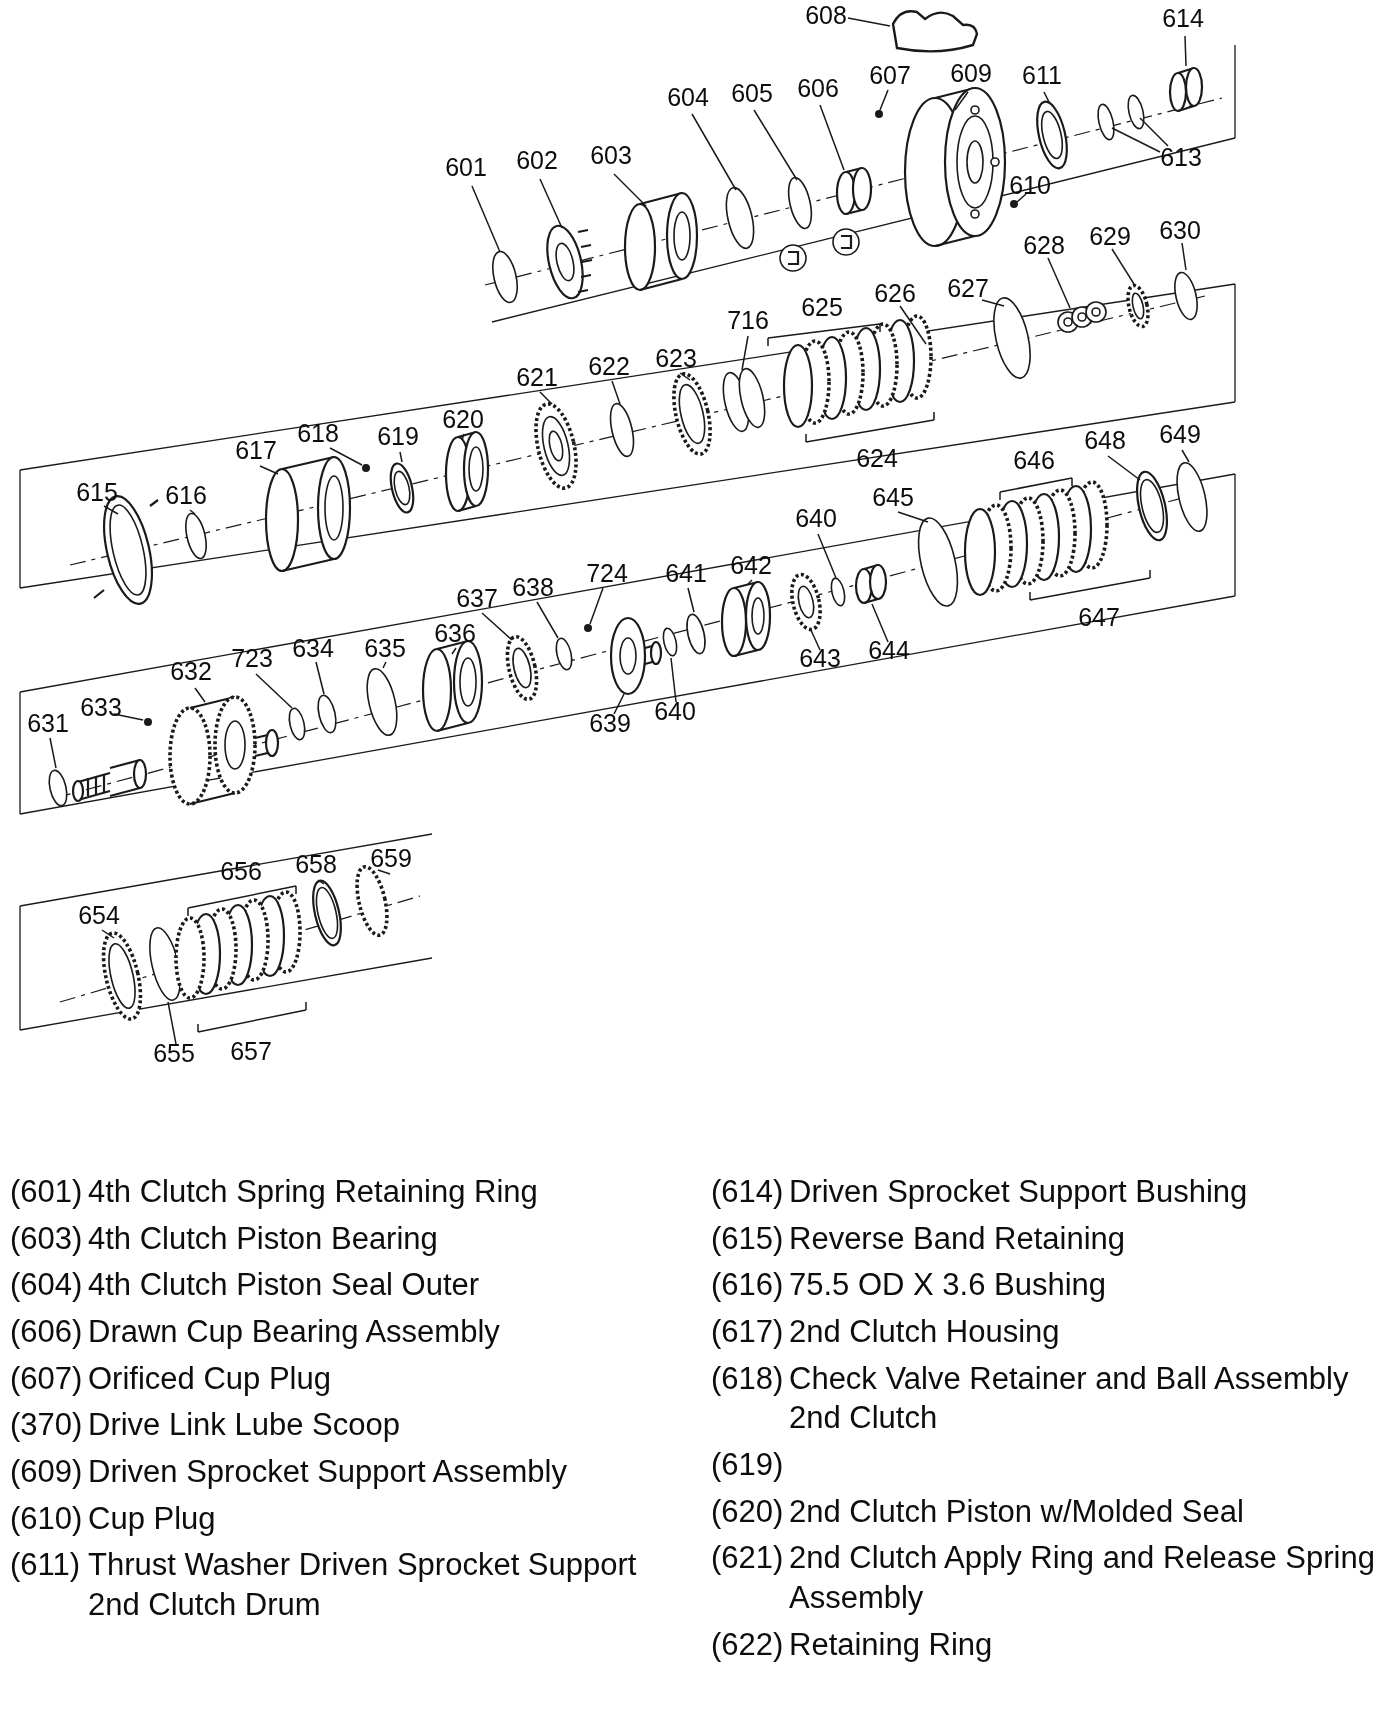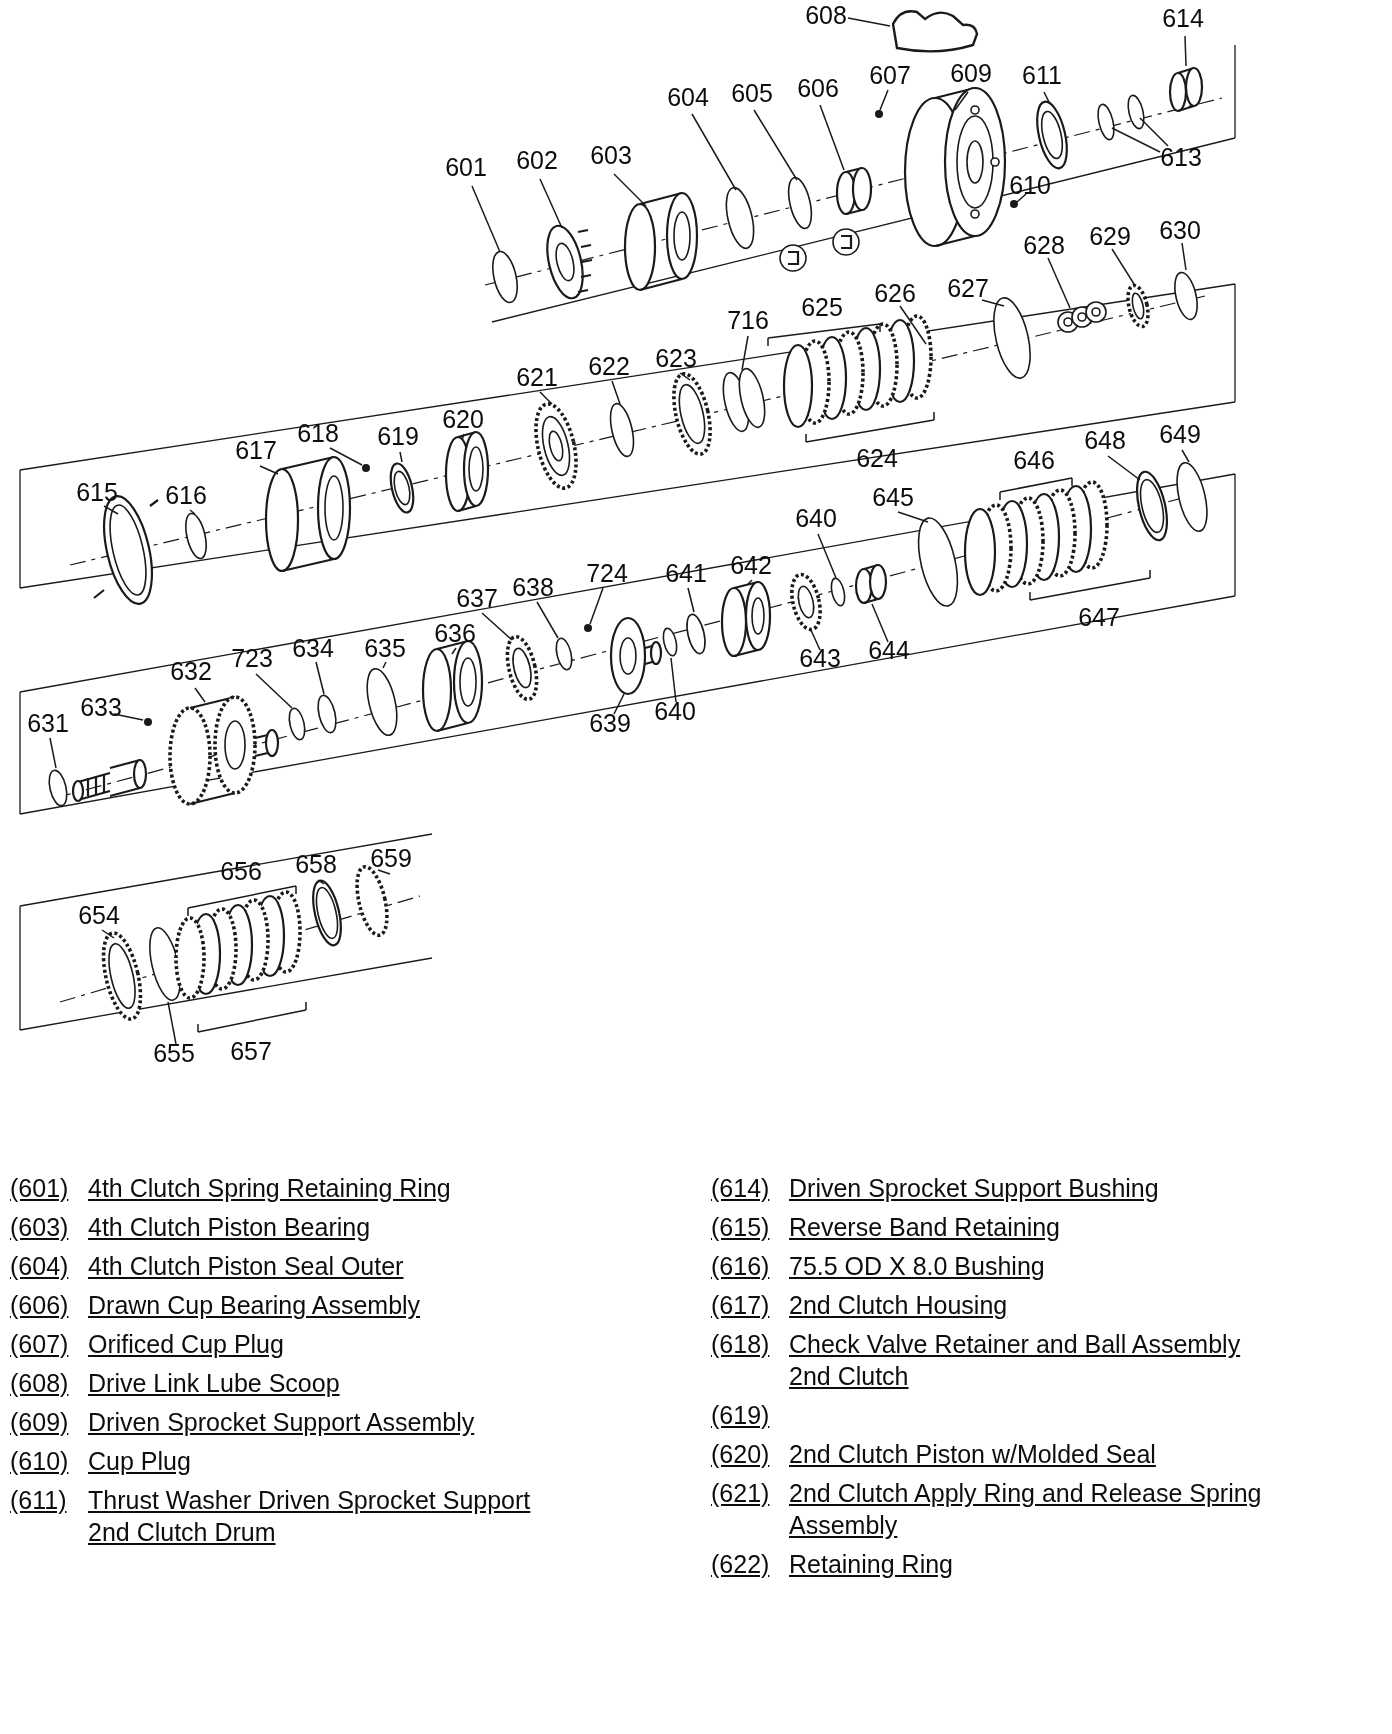--- a/index.html
+++ b/index.html
@@ -20,21 +20,21 @@
   .edge   { fill:none; stroke:#1a1a1a; stroke-width:2.2; }
   .leader { fill:none; stroke:#1a1a1a; stroke-width:1.5; }
   .dot    { fill:#1a1a1a; stroke:none; }
   .callout{ font-family:"Liberation Sans", sans-serif; font-size:25px; fill:#0d0d0d;
             text-anchor:middle; font-weight:400; }
 
   
   .legend {
     margin:22px 10px 0 10px;
     display:grid; grid-template-columns:1fr 1fr; column-gap:30px;
-    font-size:25px; line-height:1.28;text-decoration:underline;
+    font-size:31px; line-height:1.28;
   }
   .legend-col { display:flex; flex-direction:column; }
   .legend-item { display:flex; margin-bottom:7px; }
   .ln { flex:0 0 78px; }
   .lt { flex:1 1 auto; white-space:pre-line; }
 </style>
 </head>
 <body>
 
 <div class="diagram">
@@ -515,21 +515,21 @@
       </div>
     <div class="legend-item">
         <span class="ln">(606)</span>
         <span class="lt">Drawn Cup Bearing Assembly</span>
       </div>
     <div class="legend-item">
         <span class="ln">(607)</span>
         <span class="lt">Orificed Cup Plug</span>
       </div>
     <div class="legend-item">
-        <span class="ln">(608)</span>
+        <span class="ln">(370)</span>
         <span class="lt">Drive Link Lube Scoop</span>
       </div>
     <div class="legend-item">
         <span class="ln">(609)</span>
         <span class="lt">Driven Sprocket Support Assembly</span>
       </div>
     <div class="legend-item">
         <span class="ln">(610)</span>
         <span class="lt">Cup Plug</span>
       </div>
@@ -543,21 +543,21 @@
     <div class="legend-item">
         <span class="ln">(614)</span>
         <span class="lt">Driven Sprocket Support Bushing</span>
       </div>
     <div class="legend-item">
         <span class="ln">(615)</span>
         <span class="lt">Reverse Band Retaining</span>
       </div>
     <div class="legend-item">
         <span class="ln">(616)</span>
-        <span class="lt">75.5 OD X 8.0 Bushing</span>
+        <span class="lt">75.5 OD X 3.6 Bushing</span>
       </div>
     <div class="legend-item">
         <span class="ln">(617)</span>
         <span class="lt">2nd Clutch Housing</span>
       </div>
     <div class="legend-item">
         <span class="ln">(618)</span>
         <span class="lt">Check Valve Retainer and Ball Assembly
 2nd Clutch</span>
       </div>

